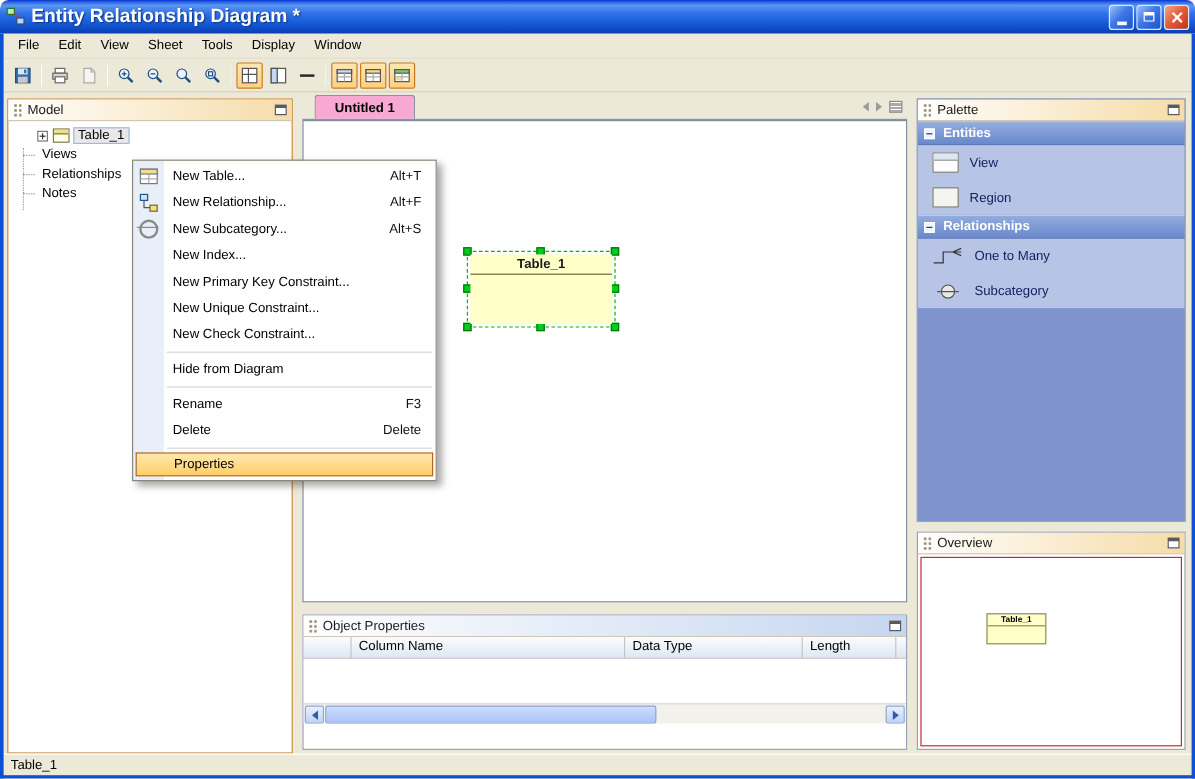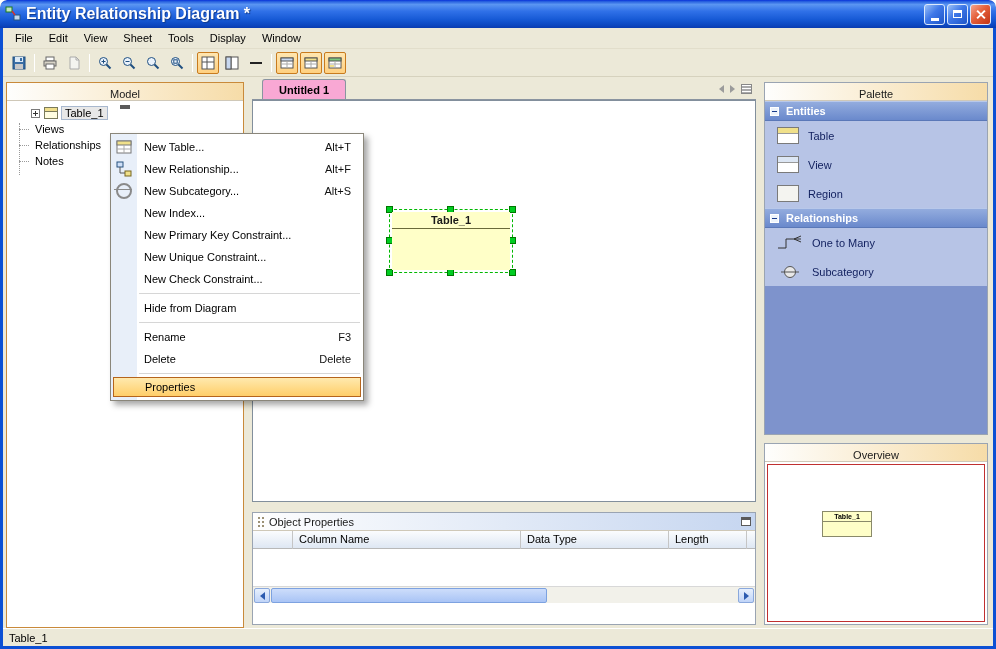--- a/index.html
+++ b/index.html
@@ -35,21 +35,21 @@
 
   
   .toolbar { position:absolute; left:3px; top:49px; width:990px; height:28px; background:#ECE9D8; display:flex; align-items:center; padding-left:4px; border-bottom:1px solid #D6D2BE; }
   .tbtn { width:22px; height:22px; display:flex; align-items:center; justify-content:center; border:1px solid transparent; border-radius:2px; margin:0 1px; }
   .tbtn.active { background:linear-gradient(#FFE6B0,#FFD080); border-color:#C87B1E; }
   .tsep { width:1px; height:18px; background:#C6C3B2; border-right:1px solid #FFFFFF; margin:0 3px; }
   .tbtn svg { display:block; }
 
   
   .phead { height:18px; display:flex; align-items:center; gap:5px; padding:0 4px; font-size:11px; color:#1A1A1A; border-bottom:1px solid #CFC8B8; }
-  .phead.peach { background:linear-gradient(90deg,#FEFEFD 0%,#F6DCA8 100%);flex-direction:column; }
+  .phead.peach { background:linear-gradient(90deg,#FEFEFD 0%,#F6DCA8 100%); }
   .phead.blue  { background:linear-gradient(90deg,#FEFEFE 0%,#C6D6F0 100%); }
   .grip { width:7px; height:12px; background-image:radial-gradient(circle,#9C9175 1px,transparent 1.4px); background-size:4px 4px; }
   .ptitle { flex:1; }
   .float-ico { width:10px; height:9px; border:1px solid #5A5A5A; border-top:3px solid #5A5A5A; background:#fff; }
 
   
   .model { position:absolute; left:6px; top:82px; width:238px; height:546px; background:#fff; border:1px solid #C98A3A; z-index:10; }
   .tree { position:relative; padding:4px 0 0 4px; font-size:11px; }
   .vline { position:absolute; left:12px; top:22px; height:52px; border-left:1px dotted #9A9A9A; }
   .trow { height:16px; display:flex; align-items:center; }
@@ -348,24 +348,20 @@
       <span class="grip"></span>
       <span class="ptitle">Palette</span>
       <span class="float-ico"></span>
     </div>
     <div class="sect-head">
       <span class="collapse-box"></span>
       <span>Entities</span>
     </div>
     <div class="sect-items">
       <div class="pitem">
-        <span class="mi mi-table"></span>
-        <span class="plbl">Table</span>
-      </div>
-      <div class="pitem">
         <span class="mi mi-view"></span>
         <span class="plbl">View</span>
       </div>
       <div class="pitem">
         <span class="mi mi-region"></span>
         <span class="plbl">Region</span>
       </div>
     </div>
     <div class="sect-head">
       <span class="collapse-box"></span>

